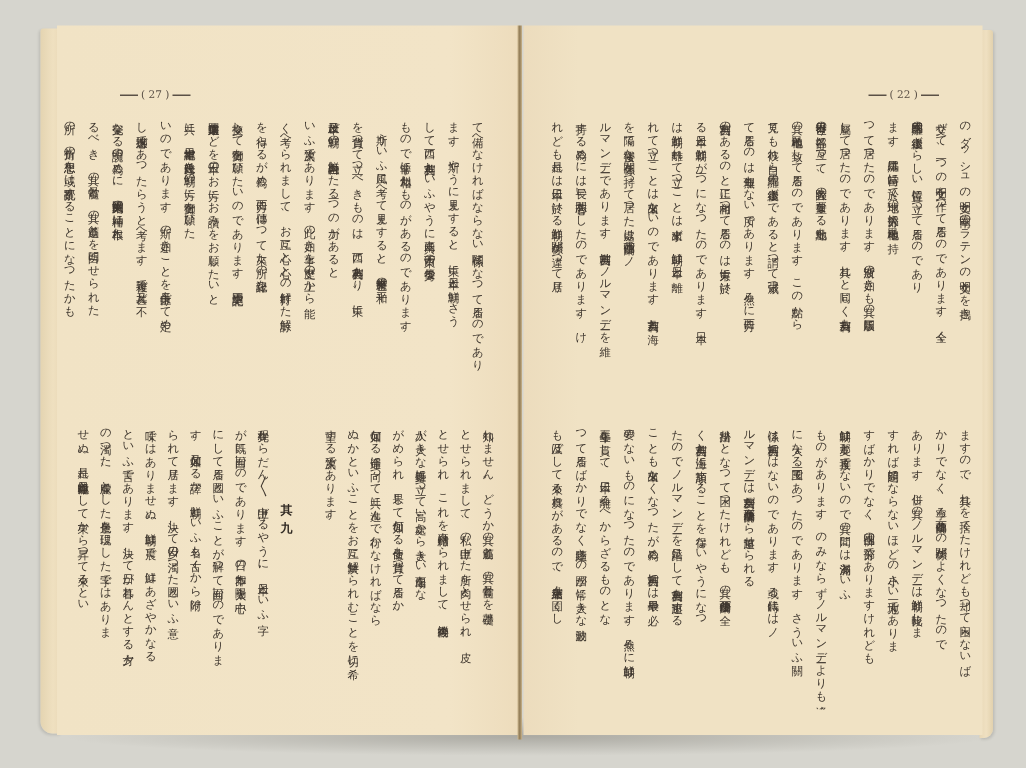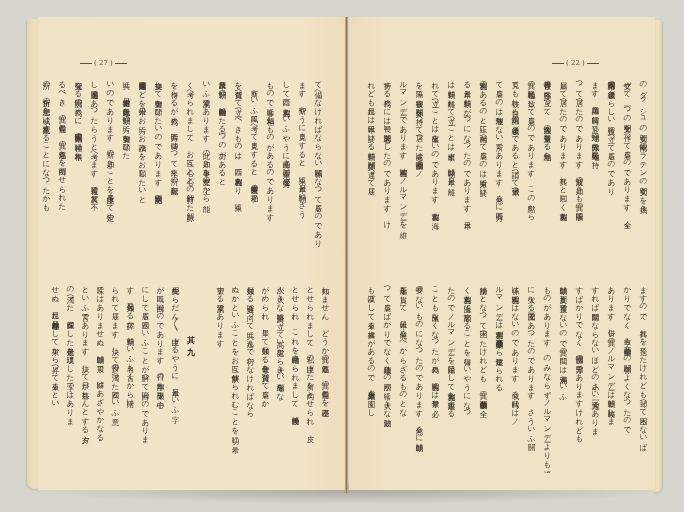--- a/index.html
+++ b/index.html
@@ -41,21 +41,21 @@
     }
     .folio {
       position: absolute; top: 57px; height: 12px;
       display: flex; align-items: center; gap: 2px;
       color: #5a5046; font-size: 7px;
     }
     .folio .rule { display: inline-block; width: 12px; height: 1px; background: #5a5046; }
     .folio .num::before { content: "( "; }
     .folio .num::after { content: " )"; }
     .folio-left { left: 80px; }
-    .folio-right { left: 552px; }
+    .folio-right { left: 579px; }
 
     .block {
       position: absolute; height: 192px;
       display: flex; flex-direction: row-reverse; justify-content: flex-start;
     }
     .col {
       width: 16px; height: 192px; flex: 0 0 auto;
       writing-mode: vertical-rl;
       font-size: 7.6px; line-height: 16px;
       white-space: nowrap; overflow: hidden;

